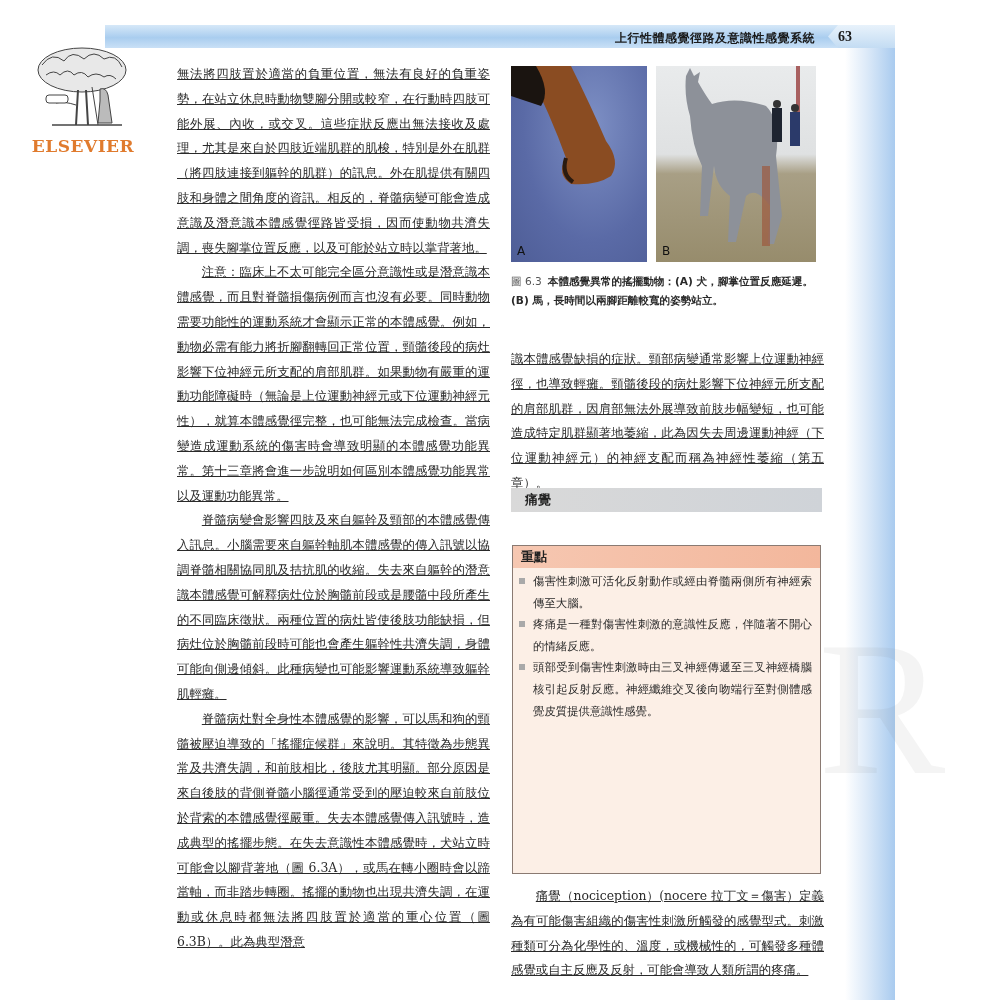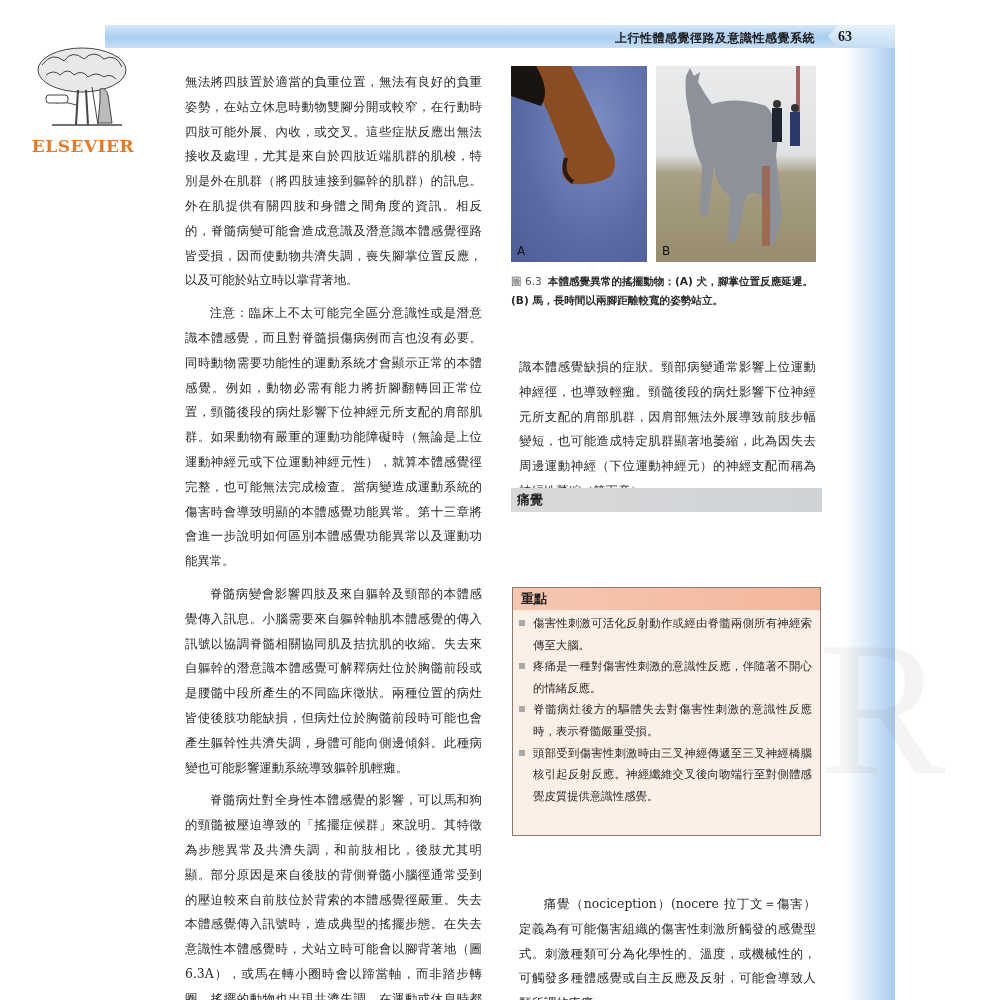--- a/index.html
+++ b/index.html
@@ -45,21 +45,21 @@
   
   .watermark {
     position: absolute; left: 520px; top: 600px;
     font-family: "Liberation Serif", serif; font-size: 190px; color: rgba(120,120,120,0.08);
     letter-spacing: -6px; pointer-events: none;
   }
   
   .col { position: absolute; font-size: 12.4px; line-height: 24.8px; text-align: justify; }
   .col-left { left: 177px; top: 62px; width: 313px; }
   .col-right { left: 511px; width: 313px; }
-  .col p { margin: 8px; }
+  .col p { margin: 0; text-decoration: underline; }
   .col p.indent { text-indent: 2em; }
   
   .figure { position: absolute; left: 511px; top: 66px; width: 305px; height: 196px; }
   .fig-panel { position: absolute; top: 0; height: 196px; overflow: hidden; }
   .fig-a { left: 0; width: 136px;
     background: radial-gradient(ellipse at 60% 30%, #7d8fc4 0%, #5a6aa6 60%, #4e5d96 100%); }
   .fig-b { left: 145px; width: 160px;
     background: linear-gradient(180deg, #e9ebec 0%, #dfe1e2 45%, #a89f85 55%, #978c6c 100%); }
   .fig-label {
     position: absolute; bottom: 4px; left: 6px;
@@ -69,27 +69,27 @@
     position: absolute; left: 511px; top: 272px; width: 316px;
     font-family: "DejaVu Sans", "Liberation Sans", sans-serif;
     font-size: 10.6px; line-height: 19px; font-weight: bold; color: #2a2a2a;
   }
   .fig-caption .fig-num { font-weight: normal; color: #555; margin-right: 6px; }
   
   .section-heading {
     position: absolute; left: 511px; top: 488px; width: 311px; height: 24px;
     background: linear-gradient(90deg, #d9d9d9 0%, #cfd3d8 100%);
     font-family: "DejaVu Sans", "Liberation Sans", sans-serif;
-    font-size: 13px; font-weight: bold; line-height: 24px; padding-left: 6px; box-sizing: border-box;
+    font-size: 13px; font-weight: bold; line-height: 24px; padding-left: 14px; box-sizing: border-box;
     color: #222;
   }
   
   .key-box {
-    position: absolute; left: 512px; top: 545px; width: 309px; height: 249px;
-    border: 1.5px solid #8a7a72; background: #fcefe6; box-sizing: border-box; margin-top: 42px;
+    position: absolute; left: 512px; top: 545px; width: 309px; height: 329px;
+    border: 1.5px solid #8a7a72; background: #fcefe6; box-sizing: border-box;
   }
   .key-title {
     height: 22px; background: linear-gradient(90deg, #f6c7b1 0%, #f3b79c 100%);
     font-family: "DejaVu Sans", "Liberation Sans", sans-serif;
     font-size: 13px; font-weight: bold; line-height: 22px; padding-left: 8px; color: #222;
   }
   .key-list { list-style: none; margin: 0; padding: 3px 8px 0 6px; }
   .key-list li {
     position: relative; padding-left: 14px; font-size: 11.4px; line-height: 21.6px; text-align: justify;
   }
@@ -165,20 +165,19 @@
 </div>
 
 <div class="section-heading">痛覺</div>
 
 <div class="key-box">
   <div class="key-title">重點</div>
   <ul class="key-list">
     <li><span class="bullet"></span></li>
     <li><span class="bullet"></span><span>傷害性刺激可活化反射動作或經由脊髓兩側所有神經索傳至大腦。</span></li>
     <li><span class="bullet"></span><span>疼痛是一種對傷害性刺激的意識性反應，伴隨著不開心的情緒反應。</span></li>
-    <li><span class="bullet"></span><span>脊髓病灶後方的驅體失去對傷害性刺激的意識性反應時，表示脊髓嚴重受損。</span></li>
     <li><span class="bullet"></span><span>頭部受到傷害性刺激時由三叉神經傳遞至三叉神經橋腦核引起反射反應。神經纖維交叉後向吻端行至對側體感覺皮質提供意識性感覺。</span></li>
   </ul>
 </div>
 
 <div class="col col-right nociception">
   <p class="indent">痛覺（nociception）(nocere 拉丁文＝傷害）定義為有可能傷害組織的傷害性刺激所觸發的感覺型式。刺激種類可分為化學性的、溫度，或機械性的，可觸發多種體感覺或自主反應及反射，可能會導致人類所謂的疼痛。</p>
 </div>
 
 </body></html>

